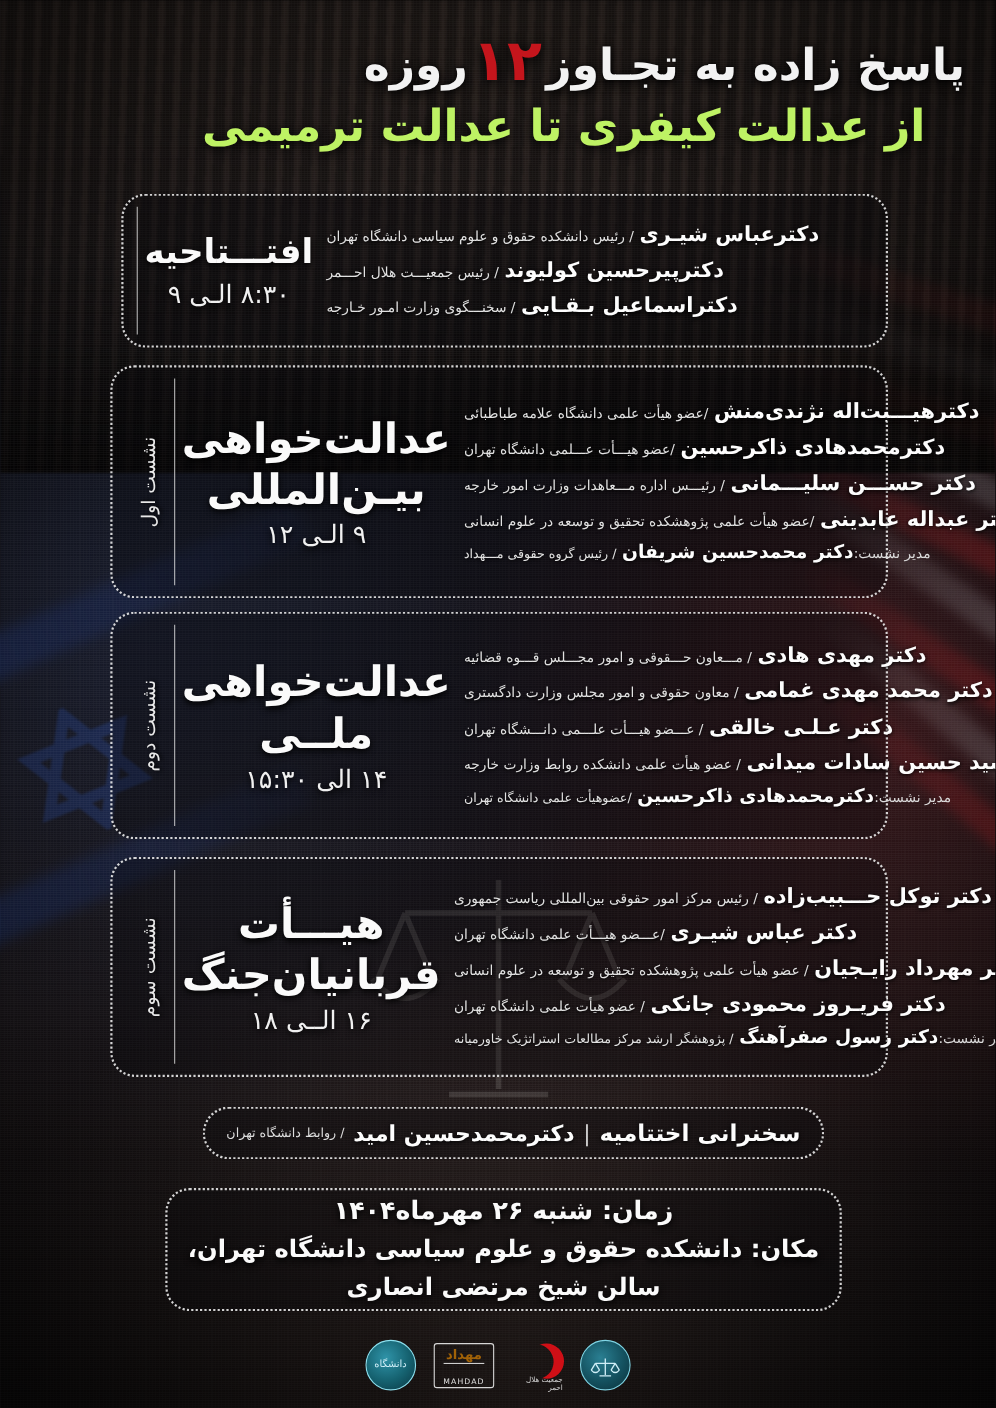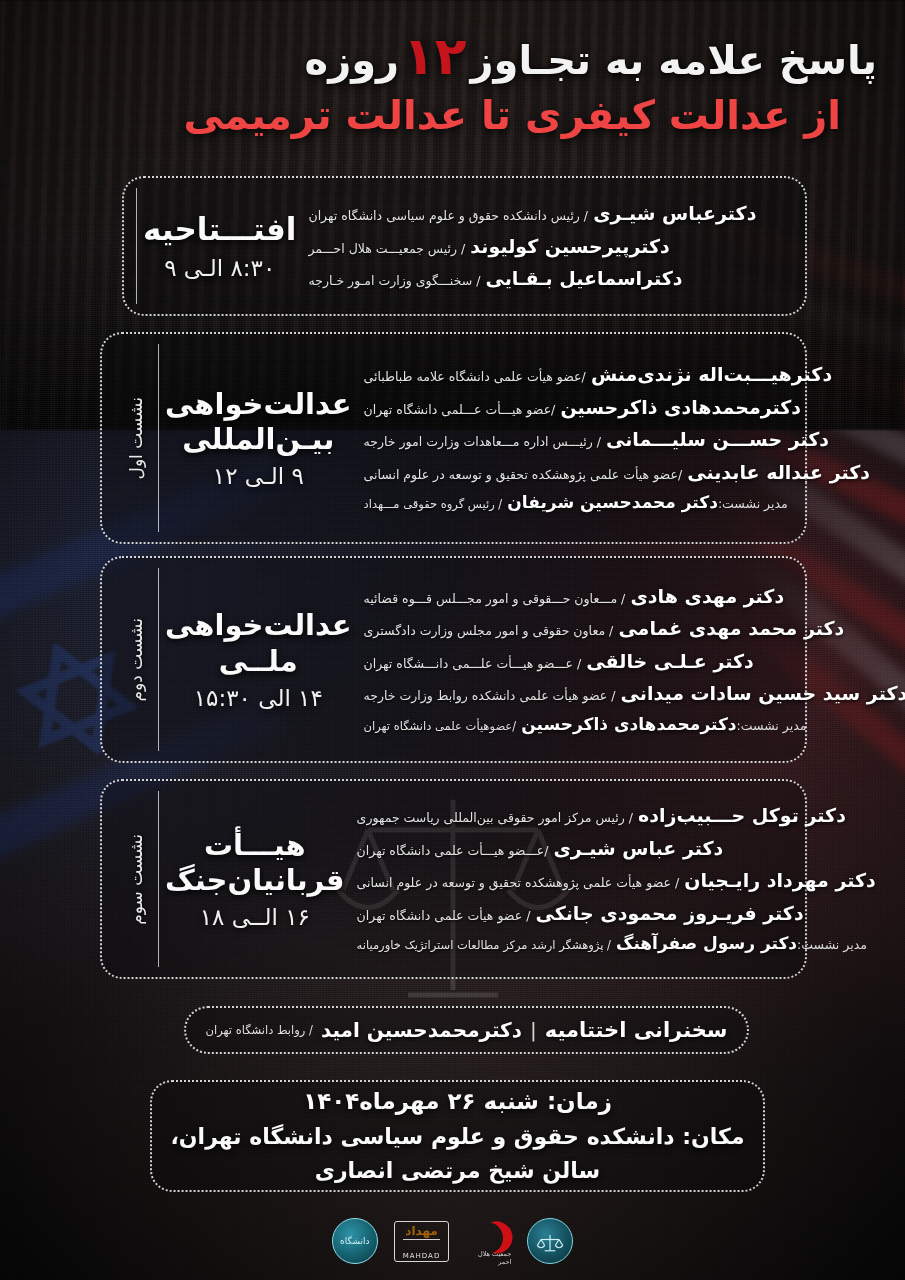--- a/index.html
+++ b/index.html
@@ -79,21 +79,21 @@
     font-size:40px; font-weight:bold; color:#f2f2f2;
     text-shadow:0 2px 10px rgba(0,0,0,.95), 0 0 3px rgba(0,0,0,.9);
     letter-spacing:-.5px;
   }
   .hl-num {
     color:#c4151c; font-size:52px; font-weight:bold;
     text-shadow:0 2px 12px rgba(0,0,0,.95);
     margin:0 4px;
   }
   .hl-sub {
-    font-size:40px; font-weight:bold; color:#ef4444;
+    font-size:40px; font-weight:bold; color:#bef264;
     text-shadow:0 2px 10px rgba(0,0,0,.95);
     margin-top:8px; margin-right:36px;
   }
 
   
   .panel {
     position:absolute; z-index:6;
     border:2px dotted rgba(255,255,255,.82);
     border-radius:22px;
     display:flex; flex-direction:row-reverse;
@@ -116,38 +116,38 @@
     display:flex; flex-direction:column;
     align-items:center; justify-content:center;
     gap:6px;
     border-left:1px solid rgba(235,235,235,.75);
     padding:4px 6px;
   }
   .panel-head .ph-title {
     font-size:31px; font-weight:bold; color:#fafafa; line-height:1.22;
     text-align:center; text-shadow:0 2px 6px #000; white-space:nowrap;
   }
-  .panel-head .ph-title.two-line { font-size:29px; white-space:normal; }
+  .panel-head .ph-title.two-line { font-size:38px; white-space:normal; }
   .panel-head .ph-time {
     font-size:23px; color:#f0f0f0; text-shadow:0 2px 6px #000; white-space:nowrap;
   }
   .panel-body {
     flex:1 1 auto;
     display:flex; flex-direction:column; justify-content:center;
     gap:4px; padding:2px 14px 2px 6px;
   }
   .speaker { text-align:left; direction:rtl; line-height:1.5; white-space:nowrap; }
   .sp-name { font-size:19px; font-weight:bold; color:#fdfdfd; text-shadow:0 1px 4px #000; }
   .sp-role { font-size:12.5px; color:#e2e2e2; text-shadow:0 1px 3px #000; }
   .speaker.moderator .sp-prefix { font-size:12.5px; color:#dcdcdc; }
   .speaker.moderator .sp-name { font-size:17px; }
   .speaker.moderator .sp-role { font-size:11.5px; }
 
   
-  #panel-opening  { right:98px; left:122px; top:176px; height:140px; }
+  #panel-opening  { right:98px; left:110px; top:176px; height:140px; }
   #panel-s1       { right:98px; left:100px; top:332px; height:212px; }
   #panel-s2       { right:98px; left:100px; top:556px; height:207px; }
   #panel-s3       { right:98px; left:100px; top:779px; height:200px; }
 
   #panel-opening .panel-head { flex-basis:150px; }
   #panel-opening .panel-tag  { flex-basis:0; }
 
   
   #closing {
     position:absolute; z-index:6;
@@ -254,21 +254,21 @@
         <line x1="32" y1="88" x2="68" y2="88"></line>
       </g>
     </svg>
   </div>
 
   <div class="bg-layer bg-grain"></div>
   <div class="bg-layer bg-vignette"></div>
 
   <div class="headline">
     <div class="hl-row">
-      <span class="hl-main">پاسخ علامه به تجـاوز</span><span class="hl-num">۱۲</span><span class="hl-main">روزه</span>
+      <span class="hl-main">پاسخ زاده به تجـاوز</span><span class="hl-num">۱۲</span><span class="hl-main">روزه</span>
     </div>
     <div class="hl-sub">از عدالت کیفری تا عدالت ترمیمی</div>
   </div>
 
   <div class="panel" id="panel-opening">
     <div class="panel-tag">
         <span></span>
       </div>
     <div class="panel-head">
       <div class="ph-title">افتـــتاحیه</div>

